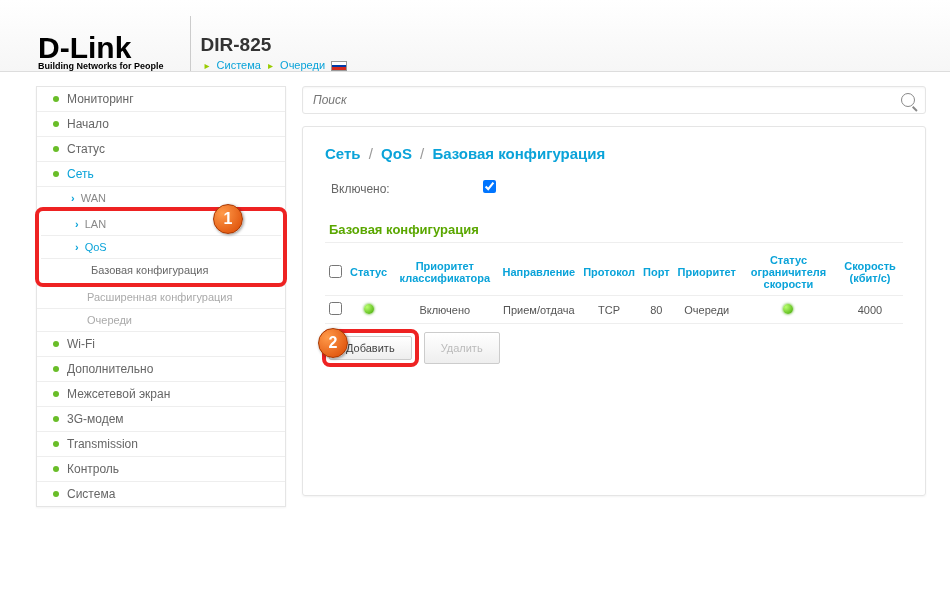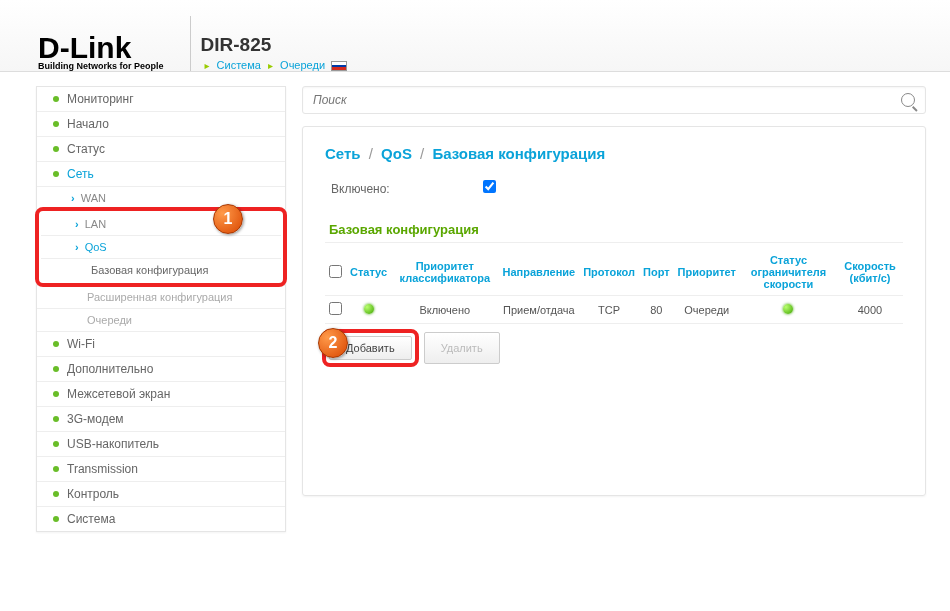--- a/index.html
+++ b/index.html
@@ -95,21 +95,20 @@
         <div class="sb-sub active">QoS</div>
         <div class="sb-sub2 active">Базовая конфигурация</div>
       </div>
     </div>
     <div class="sb-sub2">Расширенная конфигурация</div>
     <div class="sb-sub2">Очереди</div>
     <div class="sb-item">Wi-Fi</div>
     <div class="sb-item">Дополнительно</div>
     <div class="sb-item">Межсетевой экран</div>
     <div class="sb-item">3G-модем</div>
-    <div class="sb-item">USB-накопитель</div>
     <div class="sb-item">Transmission</div>
     <div class="sb-item">Контроль</div>
     <div class="sb-item">Система</div>
   </div>
 
   <div class="main">
     <div class="search">
       <input placeholder="Поиск" style="">
       <span class="search-icon"></span>
     </div>

